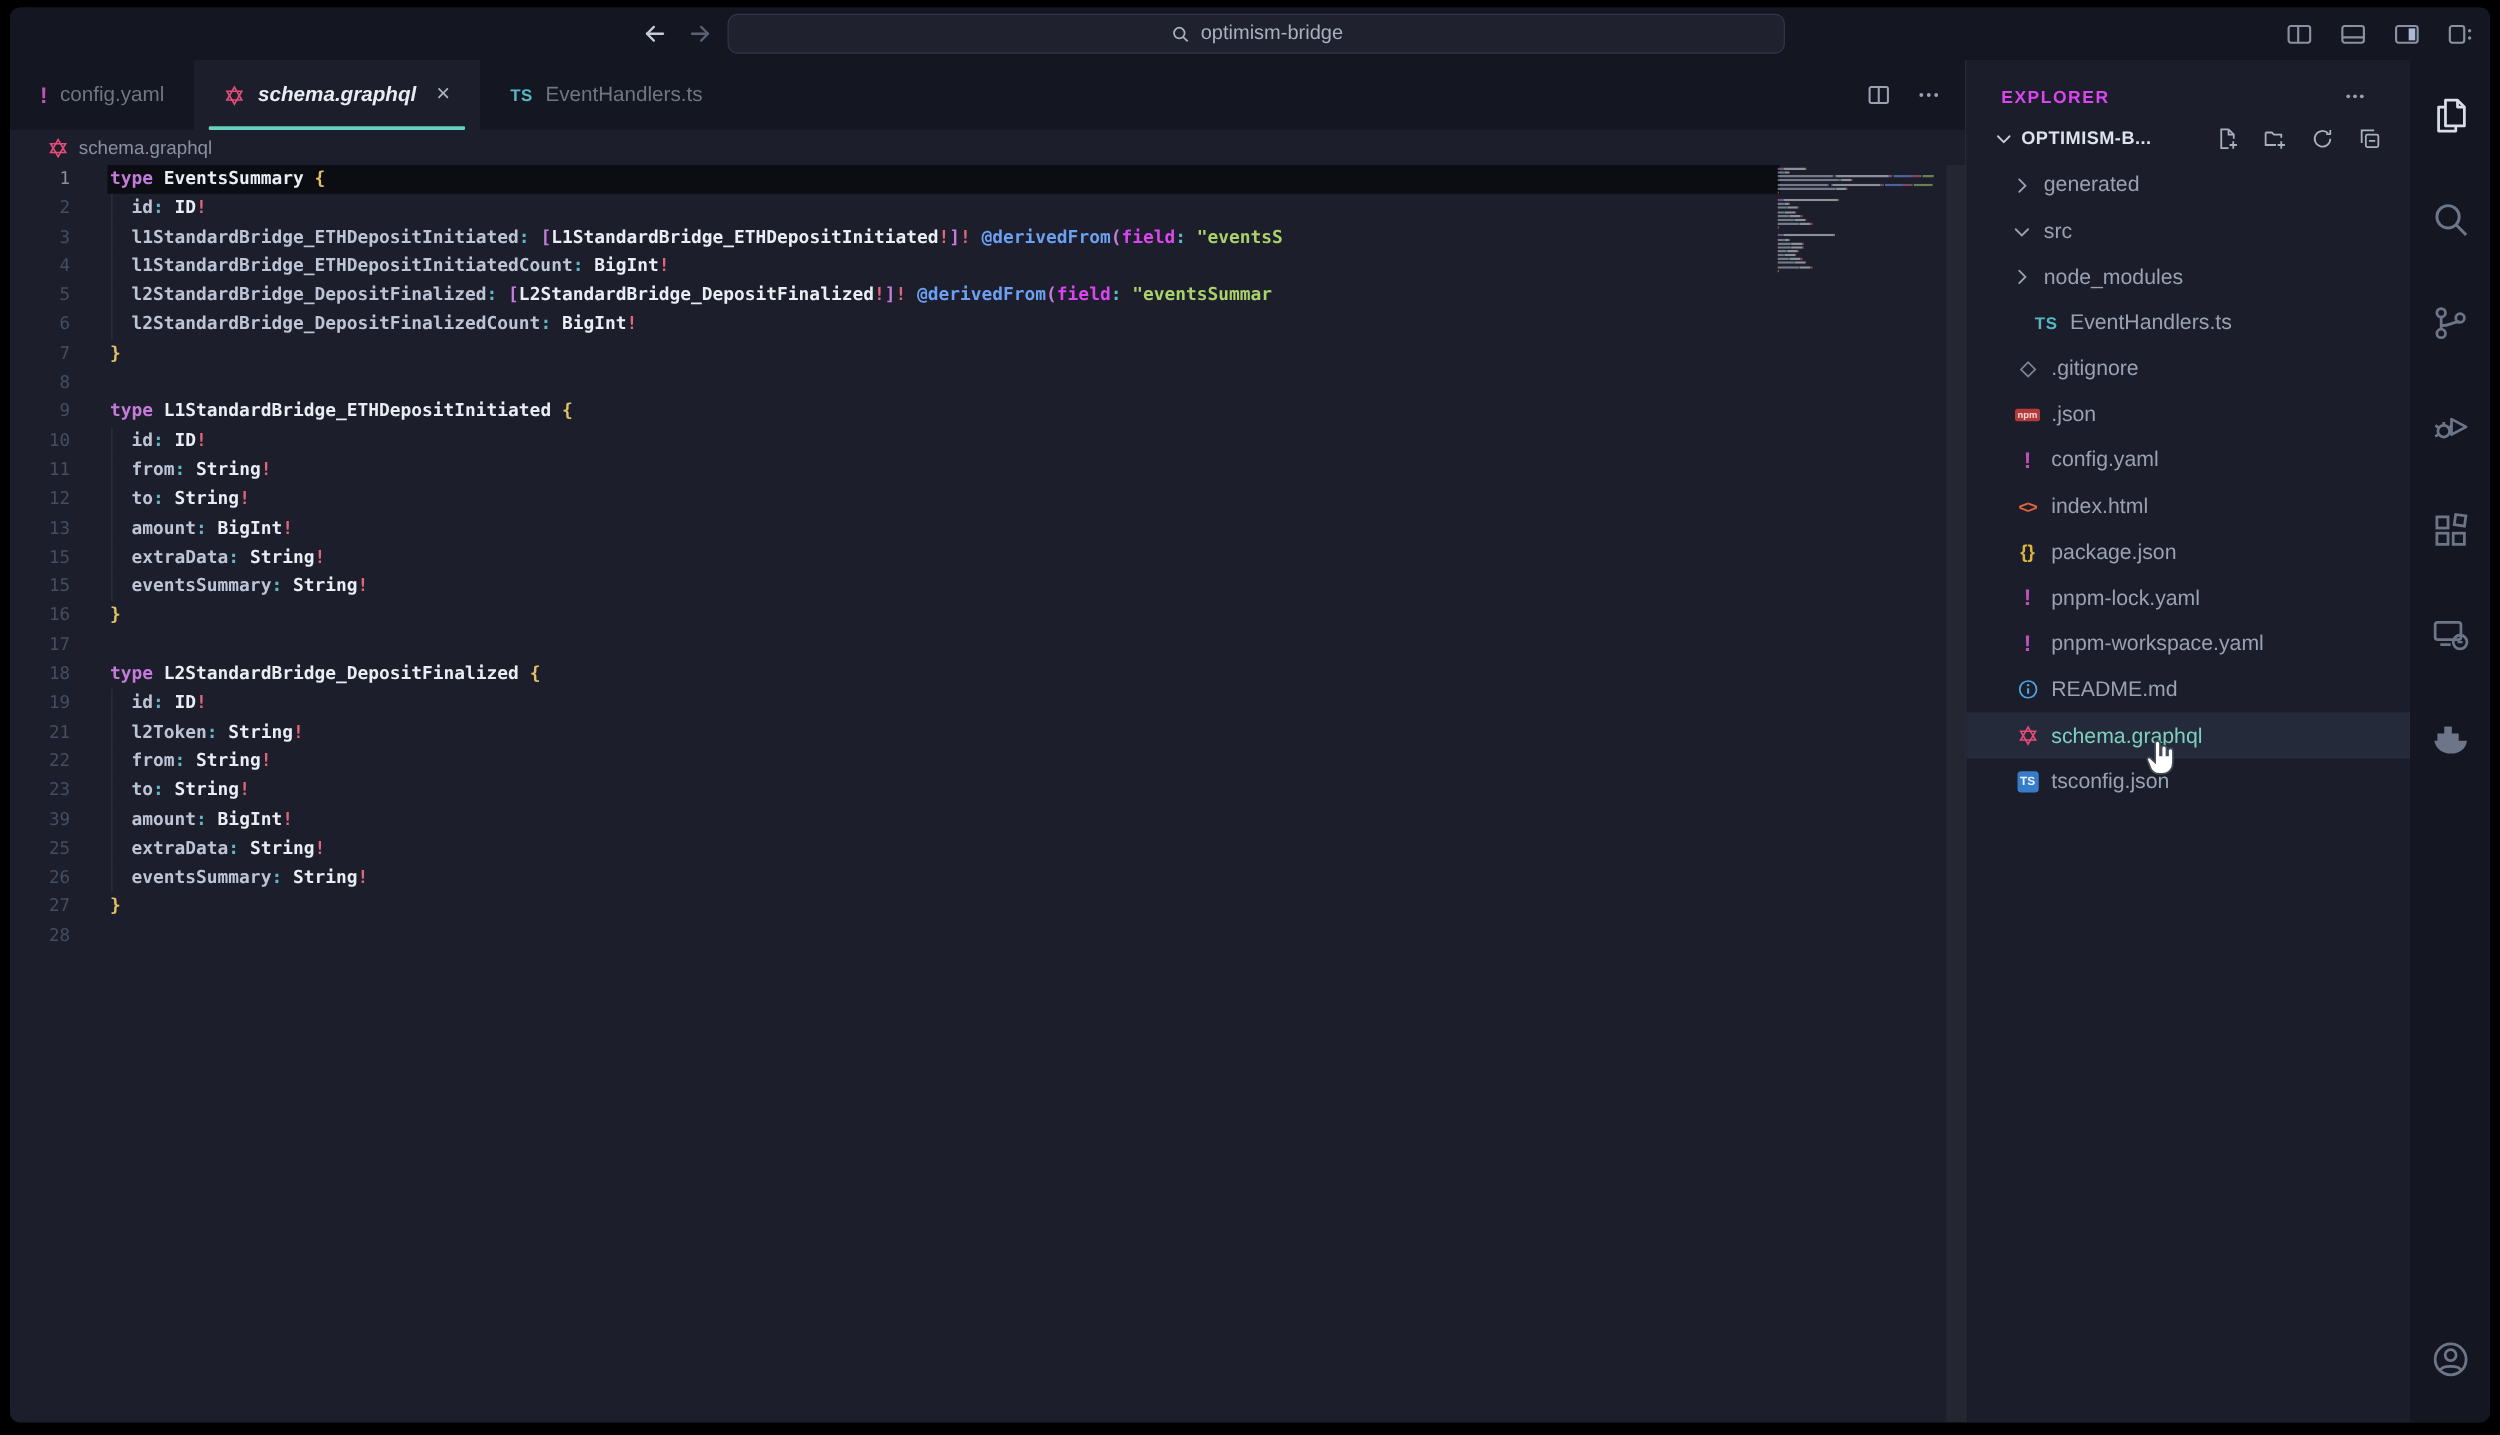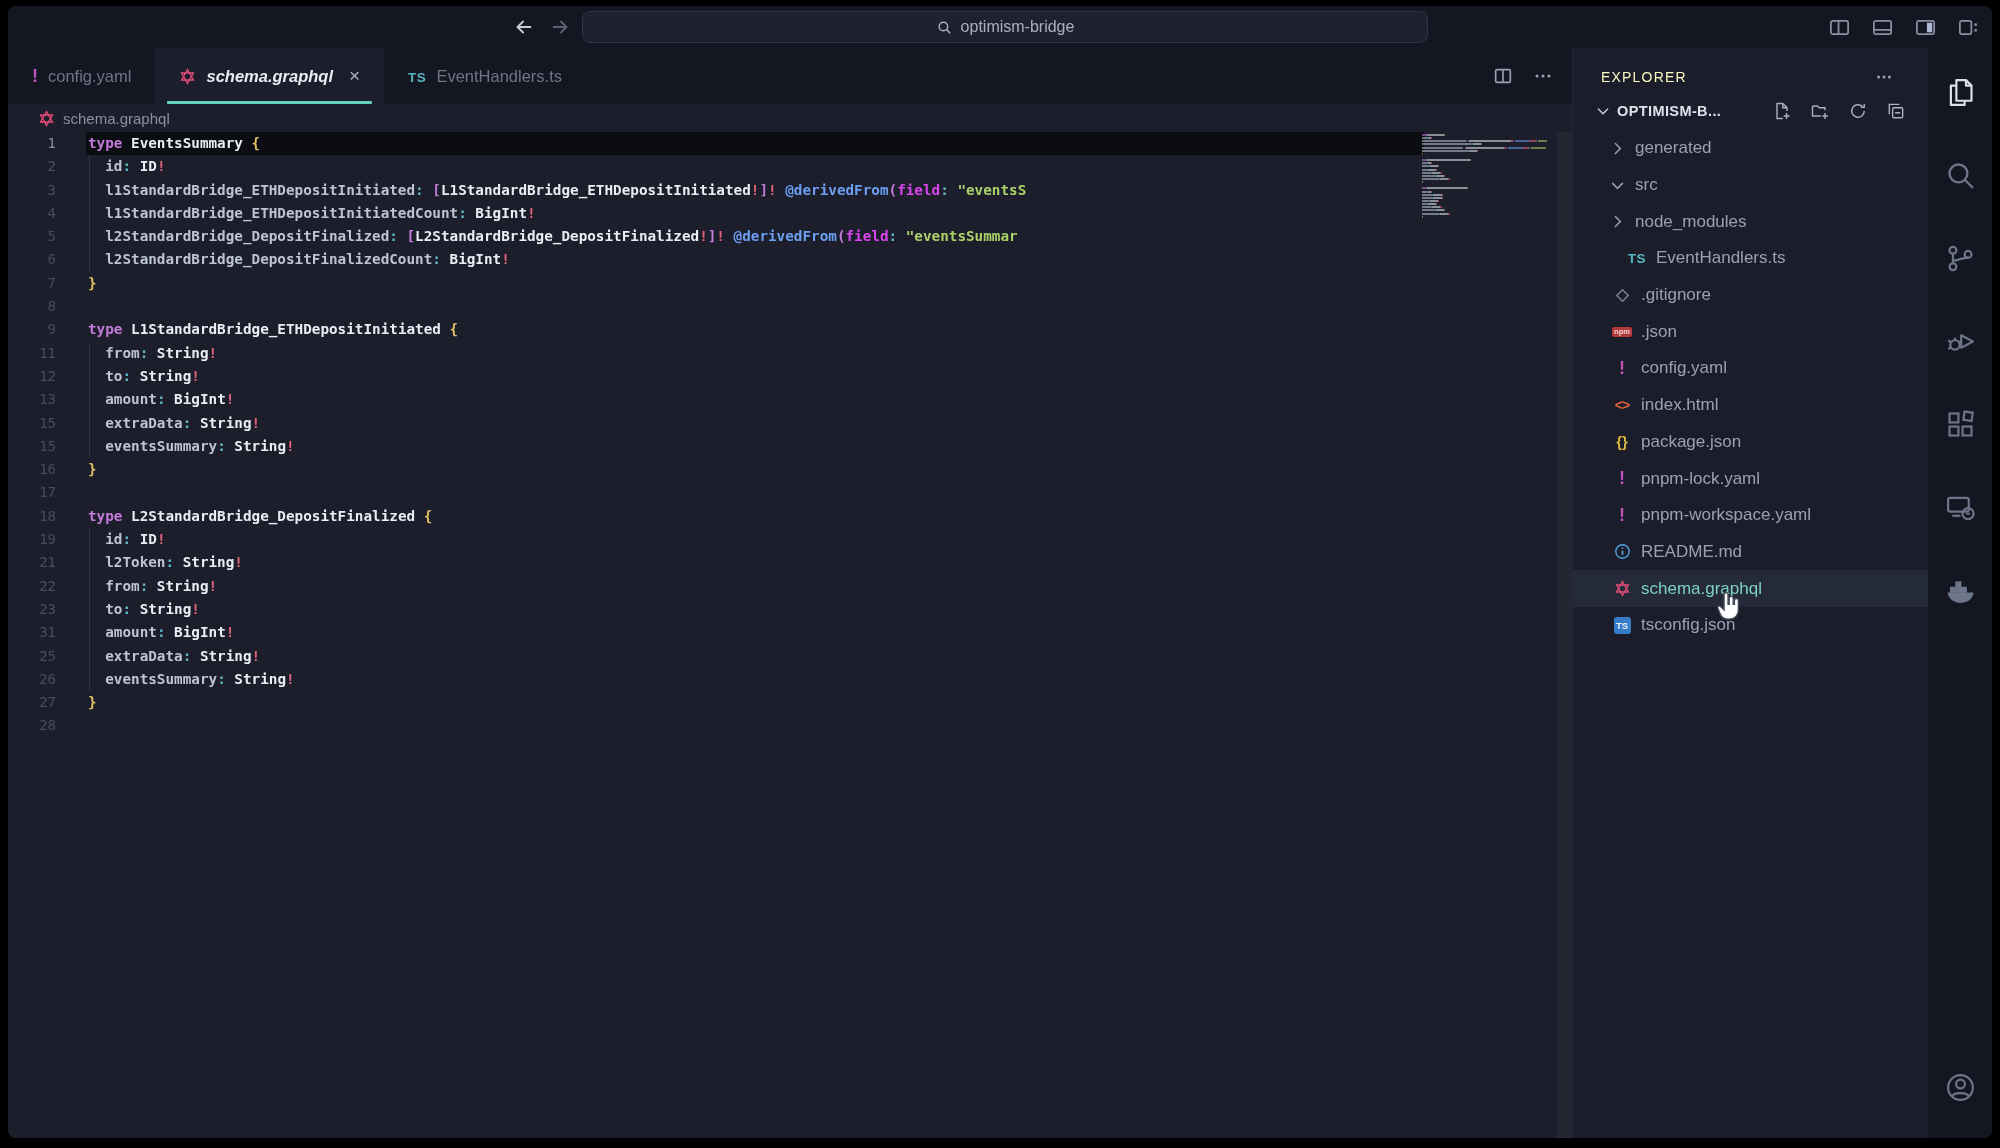--- a/index.html
+++ b/index.html
@@ -58,21 +58,21 @@
   .mrow { height:2px; margin-bottom:1.15px; white-space:nowrap; overflow:hidden; }
   .mrow span { display:inline-block; height:2px; vertical-align:top; }
   .scrollstrip { position:absolute; top:0; right:0; width:15px; height:100%;
                  background:rgba(255,255,255,0.035); cursor:pointer; }
 
   
   .sidebar { width:356px; background:#1b1e2a; border-left:1px solid #262b3a; display:flex;
              flex-direction:column; color:#99a1b3; }
   .sb-header { height:44px; display:flex; align-items:center; justify-content:space-between;
                padding:14px 34px 0 28px; }
-  .sb-title { font-size:14px; letter-spacing:1.2px; color:#fef9c3; font-weight:400; }
+  .sb-title { font-size:14px; letter-spacing:1.2px; color:#d946ef; font-weight:700; }
   .sb-more { width:20px; height:20px; color:#9aa1b3; cursor:pointer; }
   .sb-section { height:38px; display:flex; align-items:center; padding:0 22px 0 22px; cursor:pointer; }
   .sb-section .chev { width:16px; height:16px; color:#c6ccd8; margin-right:6px; }
   .sb-section .slabel { font-size:14.5px; font-weight:bold; color:#dde2ec; letter-spacing:.4px; }
   .sb-actions { margin-left:auto; display:flex; gap:18px; }
   .sb-actions .sabtn { width:20px; height:20px; color:#aab1c0; cursor:pointer; }
 
   .tree { flex:1; }
   .tree-row { height:36.7px; display:flex; align-items:center; padding-left:36px; font-size:17px;
               cursor:pointer; }
@@ -220,33 +220,34 @@
         <div class="code" id="code">
           <div class="code-line current"><div class="band"></div><span class="gutter">1</span><span class="ltext"><span class="tk-kw">type</span><span class="tk-typ"> EventsSummary </span><span class="tk-brace">{</span></span></div>
             <div class="code-line"><span class="gutter">2</span><span class="guide"></span><span class="ltext"><span class="tk-field">  id</span><span class="tk-colon">:</span><span class="tk-typ"> ID</span><span class="tk-bang">!</span></span></div>
             <div class="code-line"><span class="gutter">3</span><span class="guide"></span><span class="ltext"><span class="tk-field">  l1StandardBridge_ETHDepositInitiated</span><span class="tk-colon">:</span><span class="tk-plain"> </span><span class="tk-bracket">[</span><span class="tk-typ">L1StandardBridge_ETHDepositInitiated</span><span class="tk-bang">!</span><span class="tk-bracket">]</span><span class="tk-bang">!</span><span class="tk-plain"> </span><span class="tk-dir">@derivedFrom</span><span class="tk-paren">(</span><span class="tk-arg">field</span><span class="tk-colon">:</span><span class="tk-plain"> </span><span class="tk-str">"eventsS</span></span></div>
             <div class="code-line"><span class="gutter">4</span><span class="guide"></span><span class="ltext"><span class="tk-field">  l1StandardBridge_ETHDepositInitiatedCount</span><span class="tk-colon">:</span><span class="tk-typ"> BigInt</span><span class="tk-bang">!</span></span></div>
             <div class="code-line"><span class="gutter">5</span><span class="guide"></span><span class="ltext"><span class="tk-field">  l2StandardBridge_DepositFinalized</span><span class="tk-colon">:</span><span class="tk-plain"> </span><span class="tk-bracket">[</span><span class="tk-typ">L2StandardBridge_DepositFinalized</span><span class="tk-bang">!</span><span class="tk-bracket">]</span><span class="tk-bang">!</span><span class="tk-plain"> </span><span class="tk-dir">@derivedFrom</span><span class="tk-paren">(</span><span class="tk-arg">field</span><span class="tk-colon">:</span><span class="tk-plain"> </span><span class="tk-str">"eventsSummar</span></span></div>
             <div class="code-line"><span class="gutter">6</span><span class="guide"></span><span class="ltext"><span class="tk-field">  l2StandardBridge_DepositFinalizedCount</span><span class="tk-colon">:</span><span class="tk-typ"> BigInt</span><span class="tk-bang">!</span></span></div>
             <div class="code-line"><span class="gutter">7</span><span class="ltext"><span class="tk-brace">}</span></span></div>
             <div class="code-line"><span class="gutter">8</span><span class="ltext"></span></div>
             <div class="code-line"><span class="gutter">9</span><span class="ltext"><span class="tk-kw">type</span><span class="tk-typ"> L1StandardBridge_ETHDepositInitiated </span><span class="tk-brace">{</span></span></div>
+            <div class="code-line"><span class="gutter">10</span><span class="guide"></span><span class="ltext"><span class="tk-field">  id</span><span class="tk-colon">:</span><span class="tk-typ"> ID</span><span class="tk-bang">!</span></span></div>
             <div class="code-line"><span class="gutter">11</span><span class="guide"></span><span class="ltext"><span class="tk-field">  from</span><span class="tk-colon">:</span><span class="tk-typ"> String</span><span class="tk-bang">!</span></span></div>
             <div class="code-line"><span class="gutter">12</span><span class="guide"></span><span class="ltext"><span class="tk-field">  to</span><span class="tk-colon">:</span><span class="tk-typ"> String</span><span class="tk-bang">!</span></span></div>
             <div class="code-line"><span class="gutter">13</span><span class="guide"></span><span class="ltext"><span class="tk-field">  amount</span><span class="tk-colon">:</span><span class="tk-typ"> BigInt</span><span class="tk-bang">!</span></span></div>
             <div class="code-line"><span class="gutter">15</span><span class="guide"></span><span class="ltext"><span class="tk-field">  extraData</span><span class="tk-colon">:</span><span class="tk-typ"> String</span><span class="tk-bang">!</span></span></div>
             <div class="code-line"><span class="gutter">15</span><span class="guide"></span><span class="ltext"><span class="tk-field">  eventsSummary</span><span class="tk-colon">:</span><span class="tk-typ"> String</span><span class="tk-bang">!</span></span></div>
             <div class="code-line"><span class="gutter">16</span><span class="ltext"><span class="tk-brace">}</span></span></div>
             <div class="code-line"><span class="gutter">17</span><span class="ltext"></span></div>
             <div class="code-line"><span class="gutter">18</span><span class="ltext"><span class="tk-kw">type</span><span class="tk-typ"> L2StandardBridge_DepositFinalized </span><span class="tk-brace">{</span></span></div>
             <div class="code-line"><span class="gutter">19</span><span class="guide"></span><span class="ltext"><span class="tk-field">  id</span><span class="tk-colon">:</span><span class="tk-typ"> ID</span><span class="tk-bang">!</span></span></div>
             <div class="code-line"><span class="gutter">21</span><span class="guide"></span><span class="ltext"><span class="tk-field">  l2Token</span><span class="tk-colon">:</span><span class="tk-typ"> String</span><span class="tk-bang">!</span></span></div>
             <div class="code-line"><span class="gutter">22</span><span class="guide"></span><span class="ltext"><span class="tk-field">  from</span><span class="tk-colon">:</span><span class="tk-typ"> String</span><span class="tk-bang">!</span></span></div>
             <div class="code-line"><span class="gutter">23</span><span class="guide"></span><span class="ltext"><span class="tk-field">  to</span><span class="tk-colon">:</span><span class="tk-typ"> String</span><span class="tk-bang">!</span></span></div>
-            <div class="code-line"><span class="gutter">31</span><span class="guide"></span><span class="ltext"><span class="tk-field">  amount</span><span class="tk-colon">:</span><span class="tk-typ"> BigInt</span><span class="tk-bang">!</span></span></div>
+            <div class="code-line"><span class="gutter">39</span><span class="guide"></span><span class="ltext"><span class="tk-field">  amount</span><span class="tk-colon">:</span><span class="tk-typ"> BigInt</span><span class="tk-bang">!</span></span></div>
             <div class="code-line"><span class="gutter">25</span><span class="guide"></span><span class="ltext"><span class="tk-field">  extraData</span><span class="tk-colon">:</span><span class="tk-typ"> String</span><span class="tk-bang">!</span></span></div>
             <div class="code-line"><span class="gutter">26</span><span class="guide"></span><span class="ltext"><span class="tk-field">  eventsSummary</span><span class="tk-colon">:</span><span class="tk-typ"> String</span><span class="tk-bang">!</span></span></div>
             <div class="code-line"><span class="gutter">27</span><span class="ltext"><span class="tk-brace">}</span></span></div>
             <div class="code-line"><span class="gutter">28</span><span class="ltext"></span></div>
             <div class="minimap" id="minimap">
               <div class="mrow"><span style="width: 4.6px; background: rgb(197, 123, 219); opacity: 0.55;"></span><span style="width: 17.25px; background: rgb(233, 237, 244); opacity: 0.55;"></span><span style="width: 1.15px; background: rgb(227, 191, 102); opacity: 0.55;"></span></div>
               <div class="mrow"><span style="width: 4.6px; background: rgb(189, 196, 214); opacity: 0.55;"></span><span style="width: 1.15px; background: rgb(95, 184, 197); opacity: 0.55;"></span><span style="width: 3.45px; background: rgb(233, 237, 244); opacity: 0.55;"></span><span style="width: 1.15px; background: rgb(224, 100, 122); opacity: 0.55;"></span></div>
               <div class="mrow"><span style="width: 43.7px; background: rgb(189, 196, 214); opacity: 0.55;"></span><span style="width: 1.15px; background: rgb(95, 184, 197); opacity: 0.55;"></span><span style="width: 1.15px; background: transparent; opacity: 0.55;"></span><span style="width: 1.15px; background: rgb(197, 123, 219); opacity: 0.55;"></span><span style="width: 41.4px; background: rgb(233, 237, 244); opacity: 0.55;"></span><span style="width: 1.15px; background: rgb(224, 100, 122); opacity: 0.55;"></span><span style="width: 1.15px; background: rgb(197, 123, 219); opacity: 0.55;"></span><span style="width: 1.15px; background: rgb(224, 100, 122); opacity: 0.55;"></span><span style="width: 1.15px; background: transparent; opacity: 0.55;"></span><span style="width: 13.8px; background: rgb(109, 159, 242); opacity: 0.55;"></span><span style="width: 1.15px; background: rgb(197, 123, 219); opacity: 0.55;"></span><span style="width: 5.75px; background: rgb(224, 100, 122); opacity: 0.55;"></span><span style="width: 1.15px; background: rgb(95, 184, 197); opacity: 0.55;"></span><span style="width: 1.15px; background: transparent; opacity: 0.55;"></span><span style="width: 9.2px; background: rgb(171, 210, 106); opacity: 0.55;"></span></div>
               <div class="mrow"><span style="width: 49.45px; background: rgb(189, 196, 214); opacity: 0.55;"></span><span style="width: 1.15px; background: rgb(95, 184, 197); opacity: 0.55;"></span><span style="width: 8.05px; background: rgb(233, 237, 244); opacity: 0.55;"></span><span style="width: 1.15px; background: rgb(224, 100, 122); opacity: 0.55;"></span></div>
               <div class="mrow"><span style="width: 40.25px; background: rgb(189, 196, 214); opacity: 0.55;"></span><span style="width: 1.15px; background: rgb(95, 184, 197); opacity: 0.55;"></span><span style="width: 1.15px; background: transparent; opacity: 0.55;"></span><span style="width: 1.15px; background: rgb(197, 123, 219); opacity: 0.55;"></span><span style="width: 37.95px; background: rgb(233, 237, 244); opacity: 0.55;"></span><span style="width: 1.15px; background: rgb(224, 100, 122); opacity: 0.55;"></span><span style="width: 1.15px; background: rgb(197, 123, 219); opacity: 0.55;"></span><span style="width: 1.15px; background: rgb(224, 100, 122); opacity: 0.55;"></span><span style="width: 1.15px; background: transparent; opacity: 0.55;"></span><span style="width: 13.8px; background: rgb(109, 159, 242); opacity: 0.55;"></span><span style="width: 1.15px; background: rgb(197, 123, 219); opacity: 0.55;"></span><span style="width: 5.75px; background: rgb(224, 100, 122); opacity: 0.55;"></span><span style="width: 1.15px; background: rgb(95, 184, 197); opacity: 0.55;"></span><span style="width: 1.15px; background: transparent; opacity: 0.55;"></span><span style="width: 14.95px; background: rgb(171, 210, 106); opacity: 0.55;"></span></div>

